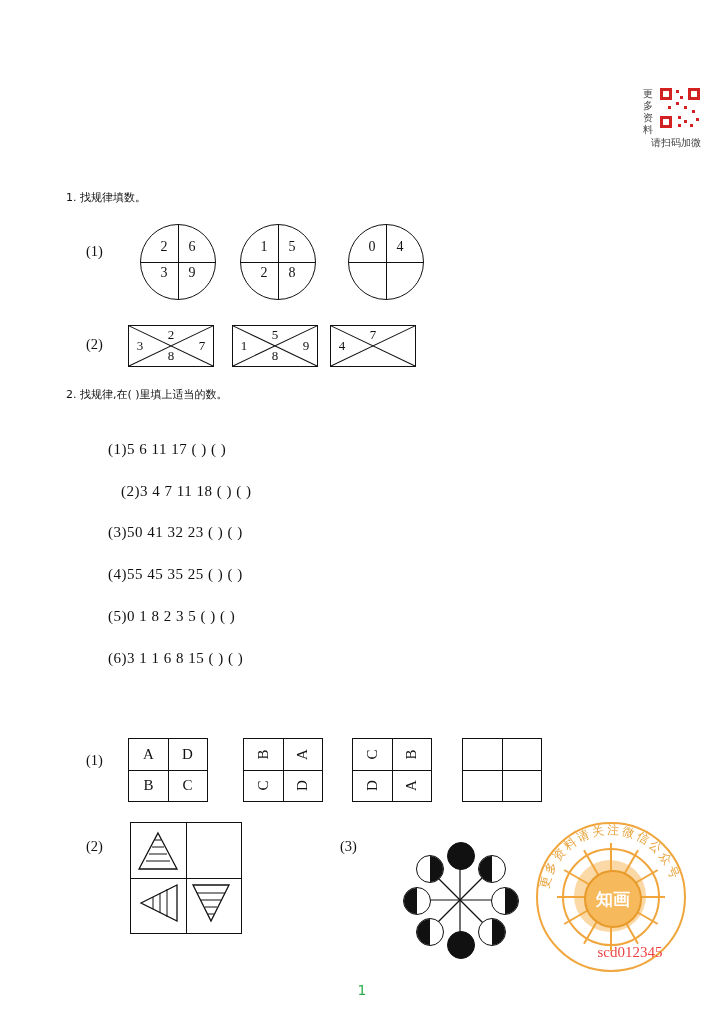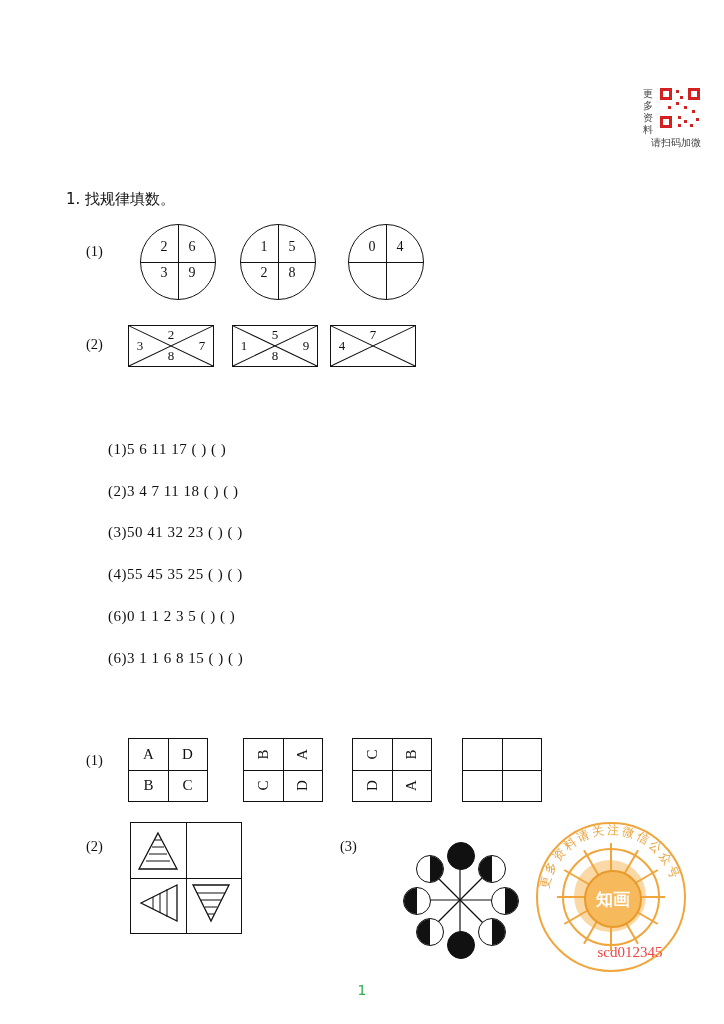--- a/index.html
+++ b/index.html
@@ -42,21 +42,21 @@
   .qr-img .cell{position:absolute;background:#d32020;}
   .qr-cap{
     position:absolute;left:6px;top:50px;width:60px;
     font-size:10px;color:#444;text-align:center;
   }
 
   
   .q{
     position:absolute;
     font-family:"DejaVu Sans", sans-serif;
-    font-size:15px;color:#111;white-space:nowrap;text-align:right;
+    font-size:11px;color:#111;white-space:nowrap;text-align:right;
   }
   .sub{
     position:absolute;
     font-family:"Liberation Serif", serif;
     font-size:14.5px;color:#111;white-space:nowrap;
   }
   .seq{
     position:absolute;
     font-family:"Liberation Serif", serif;
     font-size:15px;color:#111;white-space:nowrap;
@@ -251,26 +251,27 @@
 
   <div class="rectx" style="left:330px;top:325px;">
     <div class="d1"></div>
       <div class="d2"></div>
     <span class="t">7</span>
     <span class="b"></span>
     <span class="l">4</span>
     <span class="r"></span>
   </div>
 
+  <div class="q" style="left:66px;top:387px;">2. 找规律,在(      )里填上适当的数。</div>
 
   <div class="seq" style="left:108px;top:441px;">(1)5   6   11   17   (        ) (        )</div>
-  <div class="seq" style="left:108px;top:483px;">(2)3   4   7   11   18   (        ) (        )</div>
+  <div class="seq" style="left:121px;top:483px;">(2)3   4   7   11   18   (        ) (        )</div>
   <div class="seq" style="left:108px;top:524px;">(3)50   41   32   23   (        ) (        )</div>
   <div class="seq" style="left:108px;top:566px;">(4)55   45   35   25   (        ) (        )</div>
-  <div class="seq" style="left:108px;top:608px;">(6)0   1   1   2   3   5   (        ) (        )</div>
+  <div class="seq" style="left:108px;top:608px;">(5)0   1   8   2   3   5   (        ) (        )</div>
   <div class="seq" style="left:108px;top:650px;">(6)3   1   1   6   8   15   (        ) (        )</div>
 
 
   <div class="sub" style="left:86px;top:752px;">(1)</div>
 
   <div class="lbox" style="left:128px;top:738px;">
     <div class="v"></div>
       <div class="h"></div>
     <div class="c c1">A</div>
     <div class="c c2">D</div>

